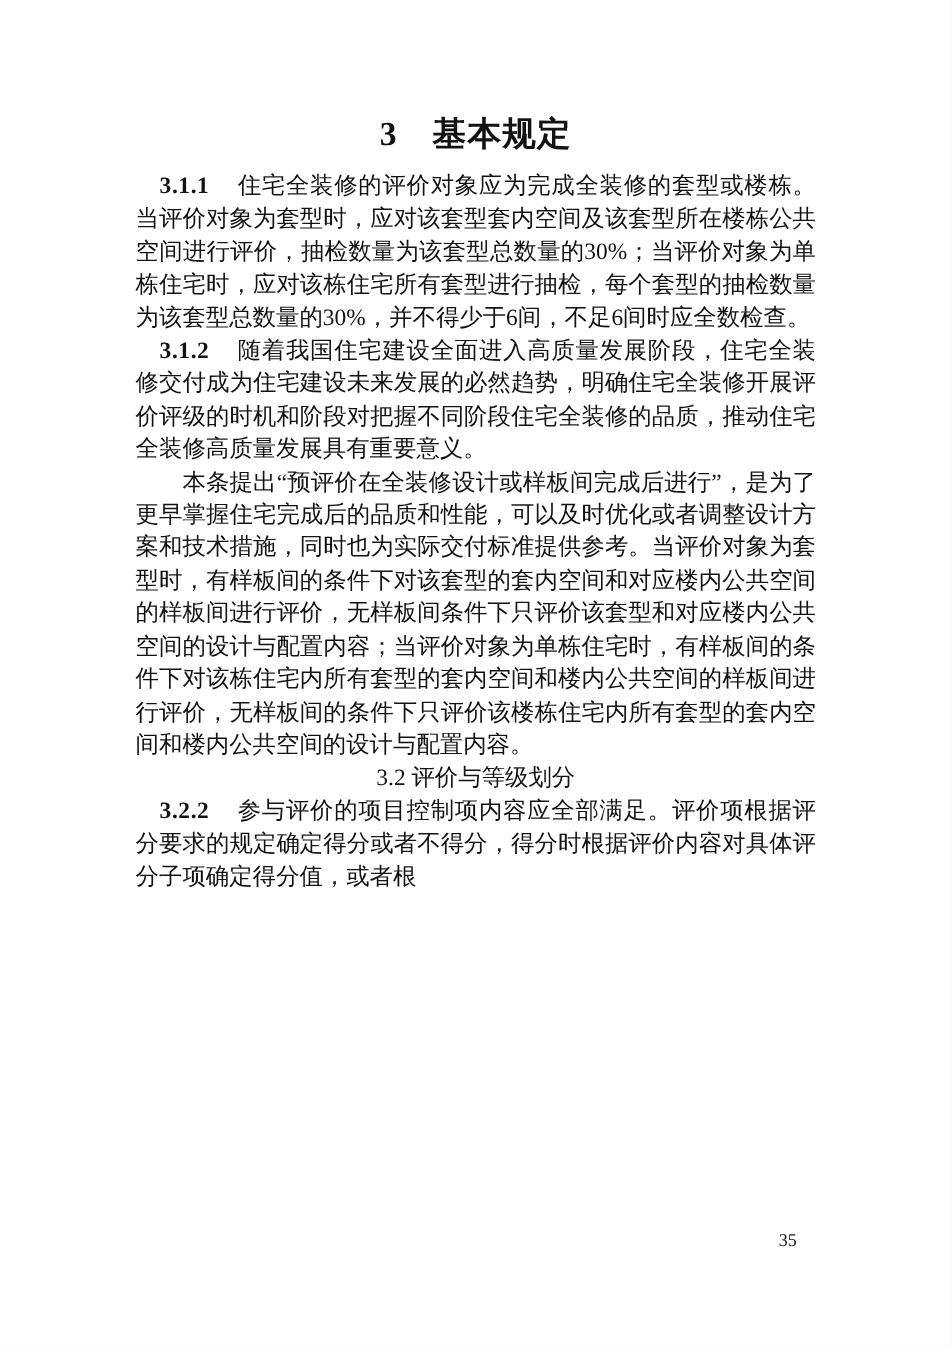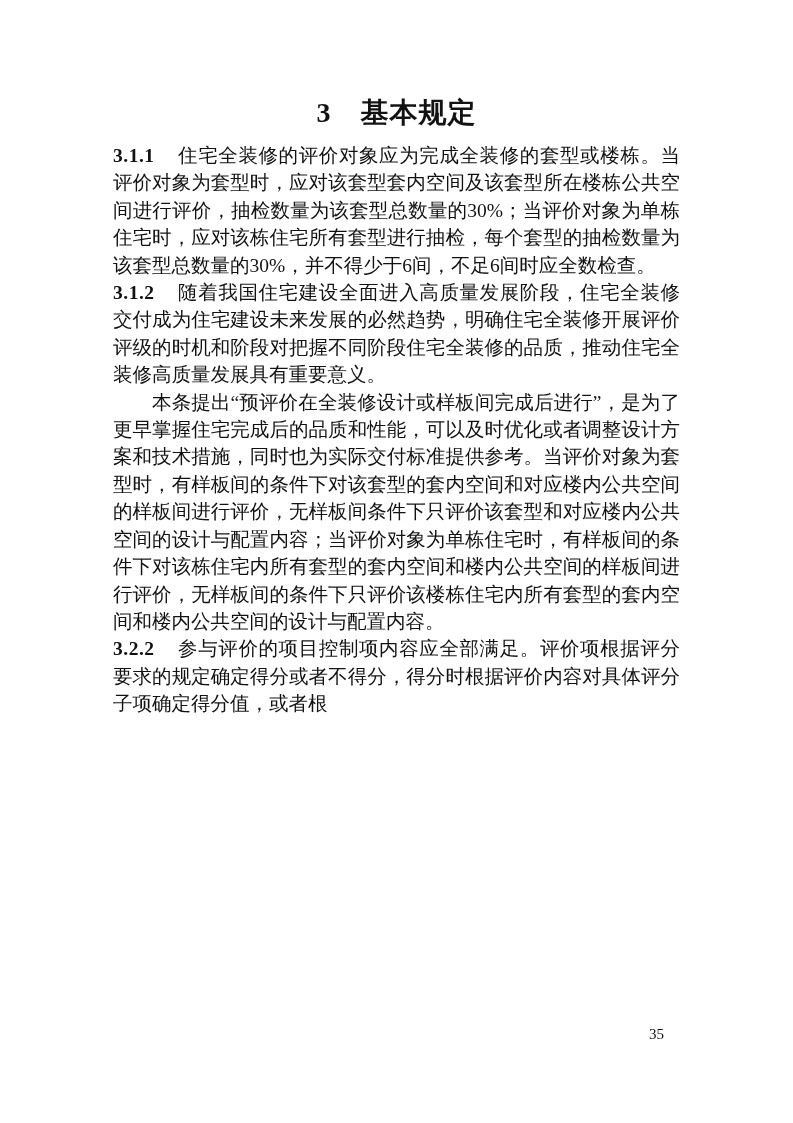--- a/index.html
+++ b/index.html
@@ -45,20 +45,21 @@
     text-align: justify;
     text-justify: inter-ideograph;
   }
   .para.indent {
     text-indent: 2em;
   }
   .para-num {
     font-weight: 700;
     margin-right: 23px;
     letter-spacing: 0.5px;
+    margin-left: 20px;
   }
   .para-num:empty {
     display: none;
   }
   .page-number {
     position: absolute;
     top: 1024px;
     right: 129px;
     font-size: 15px;
     line-height: 20px;
@@ -74,20 +75,21 @@
     <h1 class="chapter-title">3　基本规定</h1>
 
 
     <p class="para"><span class="para-num">3.1.1</span><span>住宅全装修的评价对象应为完成全装修的套型或楼栋。当评价对象为套型时，应对该套型套内空间及该套型所在楼栋公共空间进行评价，抽检数量为该套型总数量的30%；当评价对象为单栋住宅时，应对该栋住宅所有套型进行抽检，每个套型的抽检数量为该套型总数量的30%，并不得少于6间，不足6间时应全数检查。</span></p>
 
     <p class="para"><span class="para-num">3.1.2</span><span>随着我国住宅建设全面进入高质量发展阶段，住宅全装修交付成为住宅建设未来发展的必然趋势，明确住宅全装修开展评价评级的时机和阶段对把握不同阶段住宅全装修的品质，推动住宅全装修高质量发展具有重要意义。</span></p>
 
 
     <p class="para indent"><span>本条提出“预评价在全装修设计或样板间完成后进行”，是为了更早掌握住宅完成后的品质和性能，可以及时优化或者调整设计方案和技术措施，同时也为实际交付标准提供参考。当评价对象为套型时，有样板间的条件下对该套型的套内空间和对应楼内公共空间的样板间进行评价，无样板间条件下只评价该套型和对应楼内公共空间的设计与配置内容；当评价对象为单栋住宅时，有样板间的条件下对该栋住宅内所有套型的套内空间和楼内公共空间的样板间进行评价，无样板间的条件下只评价该楼栋住宅内所有套型的套内空间和楼内公共空间的设计与配置内容。</span></p>
 
+    <h2 class="section-heading">3.2 评价与等级划分</h2>
 
 
     <p class="para"><span class="para-num">3.2.2</span><span>参与评价的项目控制项内容应全部满足。评价项根据评分要求的规定确定得分或者不得分，得分时根据评价内容对具体评分子项确定得分值，或者根</span></p>
 
   </div>
 
   <div class="page-number">35</div>
 </div>
 
 </body></html>

